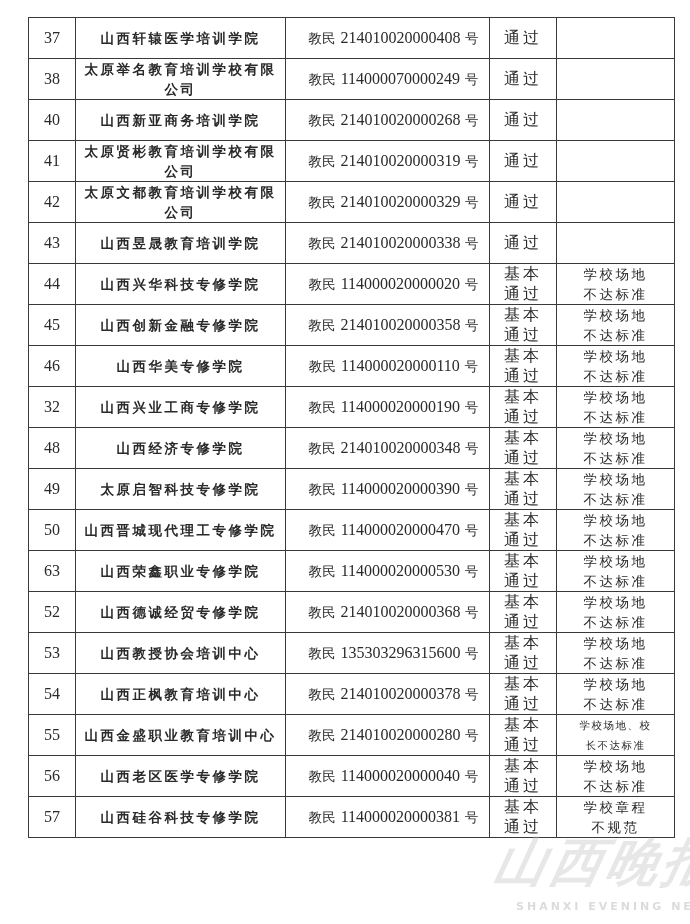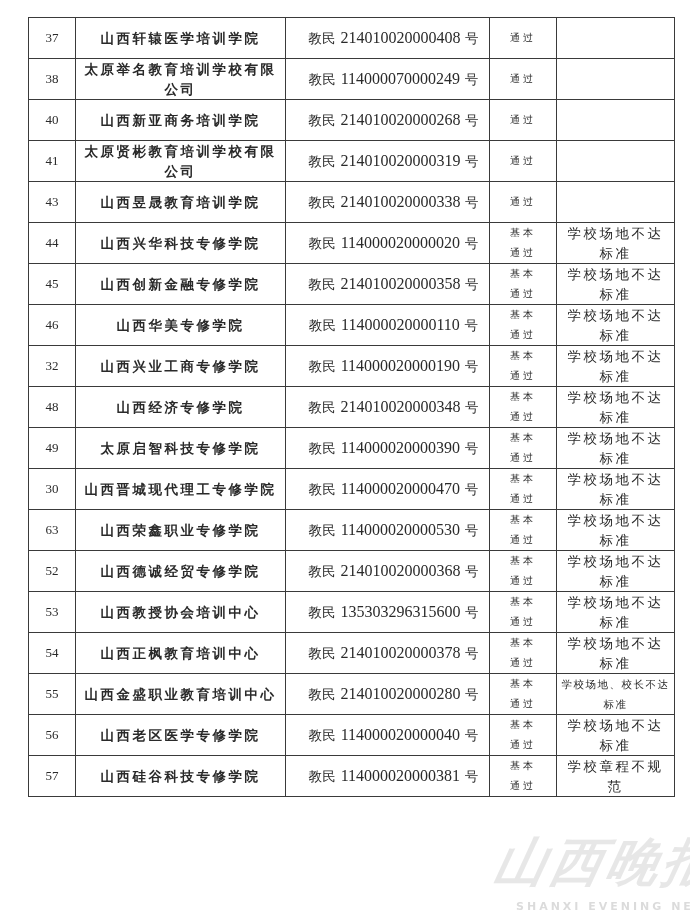--- a/index.html
+++ b/index.html
@@ -13,26 +13,26 @@
   table.doc-table td {
     border: 1.5px solid #3a3a3a;
     height: 41px; padding: 0; text-align: center; vertical-align: middle;
     box-sizing: border-box;
   }
   col.c-no { width: 47px; }
   col.c-name { width: 210px; }
   col.c-lic { width: 204px; }
   col.c-res { width: 67px; }
   col.c-note { width: 118px; }
-  .no { font-family: "Liberation Serif", "DejaVu Serif", serif; font-size: 13px; }
+  .no { font-family: "Liberation Serif", "DejaVu Serif", serif; font-size: 16px; }
   .name { font-size: 13.5px; letter-spacing: 2.5px; line-height: 20px; padding: 0 8px !important; font-weight: bold; }
   .lic { font-size: 13.5px; letter-spacing: 0.3px; text-align: right; padding-left: 12px !important; }
   .lic .num { font-family: "Liberation Serif", "DejaVu Serif", serif; font-size: 16px; letter-spacing: 0; }
-  .res { font-size: 10px; letter-spacing: 3px; line-height: 20px; }
-  .note { font-size: 13.5px; letter-spacing: 2.5px; line-height: 20px; padding: 0 4px !important; }
+  .res { font-size: 16px; letter-spacing: 3px; line-height: 20px; }
+  .note { font-size: 13.5px; letter-spacing: 2.5px; line-height: 20px; padding: 0 20px !important; }
   .note.small { font-size: 10.5px; letter-spacing: 1.5px; line-height: 20px; }
   .watermark {
     position: absolute; left: 485px; top: 828px; width: 200px; height: 96px;
     pointer-events: none; opacity: 0.35;
   }
   .wm-cn { position: absolute; left: 10px; top: 0; font-size: 52px; font-style: italic;
            color: #bdbdbd; font-weight: bold; letter-spacing: 4px; white-space: nowrap;
            font-family: "DejaVu Sans", sans-serif; transform: skewX(-12deg); }
   .wm-en { position: absolute; left: 0; top: 72px; font-size: 11px; color: #9a9a9a;
            letter-spacing: 3px; white-space: nowrap; font-weight: bold;
@@ -72,20 +72,27 @@
         <td class="note"></td>
       </tr>
       <tr>
         <td class="no">41</td>
         <td class="name">太原贤彬教育培训学校有限公司</td>
         <td class="lic"><span>教民</span> <span class="num">214010020000319</span> <span>号</span></td>
         <td class="res">通过</td>
         <td class="note"></td>
       </tr>
       <tr>
+        <td class="no">42</td>
+        <td class="name">太原文都教育培训学校有限公司</td>
+        <td class="lic"><span>教民</span> <span class="num">214010020000329</span> <span>号</span></td>
+        <td class="res">通过</td>
+        <td class="note"></td>
+      </tr>
+      <tr>
         <td class="no">43</td>
         <td class="name">山西昱晟教育培训学院</td>
         <td class="lic"><span>教民</span> <span class="num">214010020000338</span> <span>号</span></td>
         <td class="res">通过</td>
         <td class="note"></td>
       </tr>
       <tr>
         <td class="no">44</td>
         <td class="name">山西兴华科技专修学院</td>
         <td class="lic"><span>教民</span> <span class="num">114000020000020</span> <span>号</span></td>
@@ -121,21 +128,21 @@
         <td class="note">学校场地不达标准</td>
       </tr>
       <tr>
         <td class="no">49</td>
         <td class="name">太原启智科技专修学院</td>
         <td class="lic"><span>教民</span> <span class="num">114000020000390</span> <span>号</span></td>
         <td class="res" style="padding: 0px 14px;">基本通过</td>
         <td class="note">学校场地不达标准</td>
       </tr>
       <tr>
-        <td class="no">30</td>
+        <td class="no">50</td>
         <td class="name">山西晋城现代理工专修学院</td>
         <td class="lic"><span>教民</span> <span class="num">114000020000470</span> <span>号</span></td>
         <td class="res" style="padding: 0px 14px;">基本通过</td>
         <td class="note">学校场地不达标准</td>
       </tr>
       <tr>
         <td class="no">63</td>
         <td class="name">山西荣鑫职业专修学院</td>
         <td class="lic"><span>教民</span> <span class="num">114000020000530</span> <span>号</span></td>
         <td class="res" style="padding: 0px 14px;">基本通过</td>

